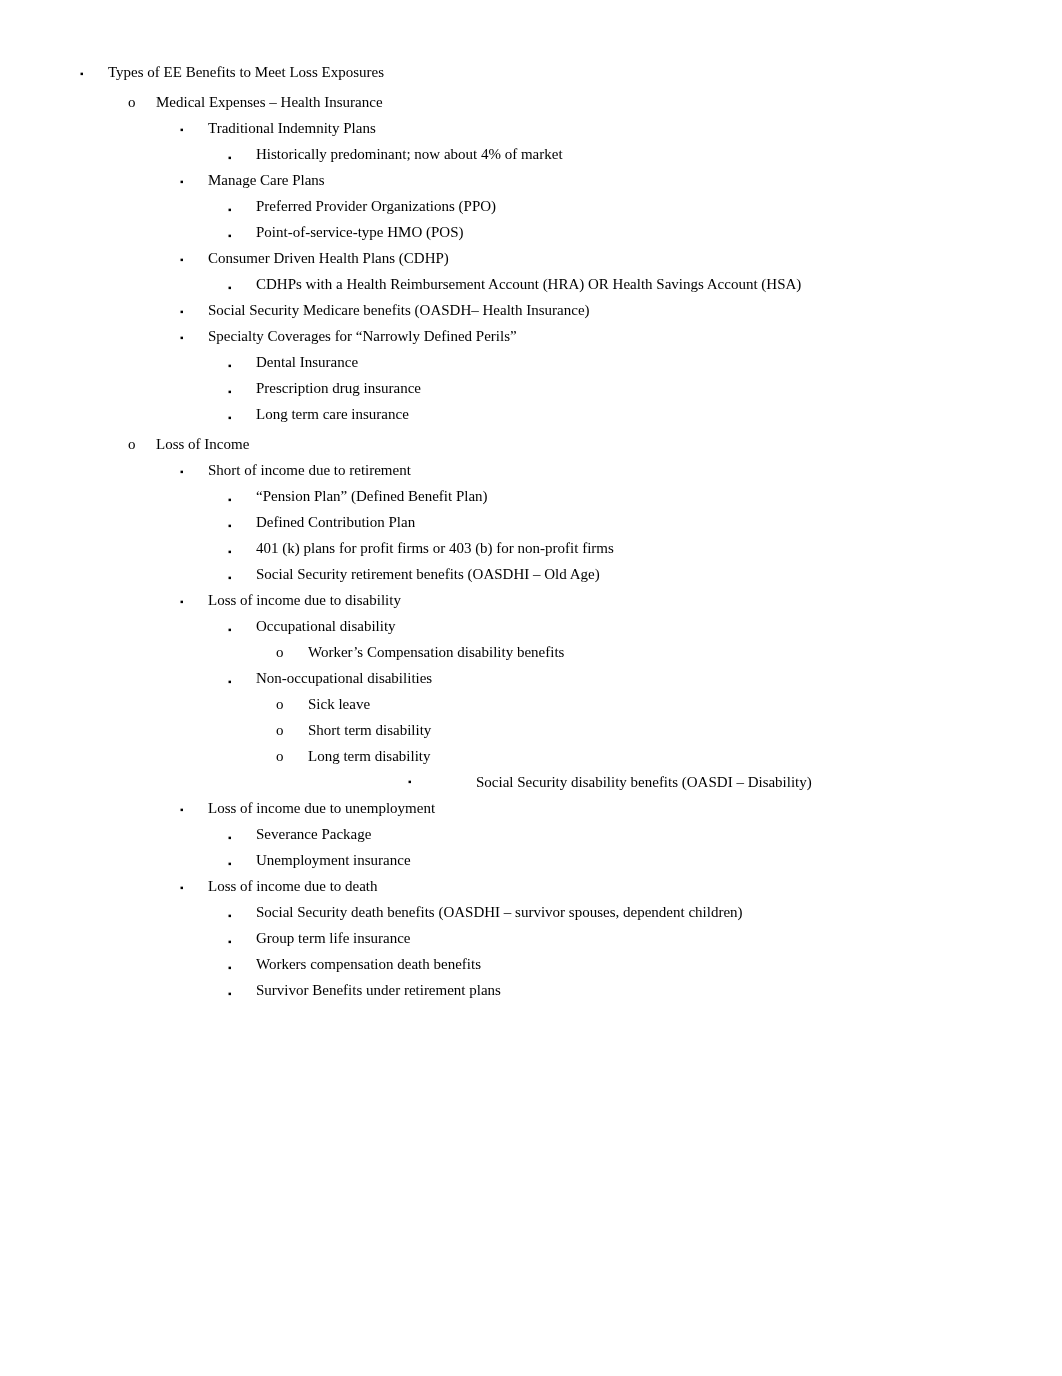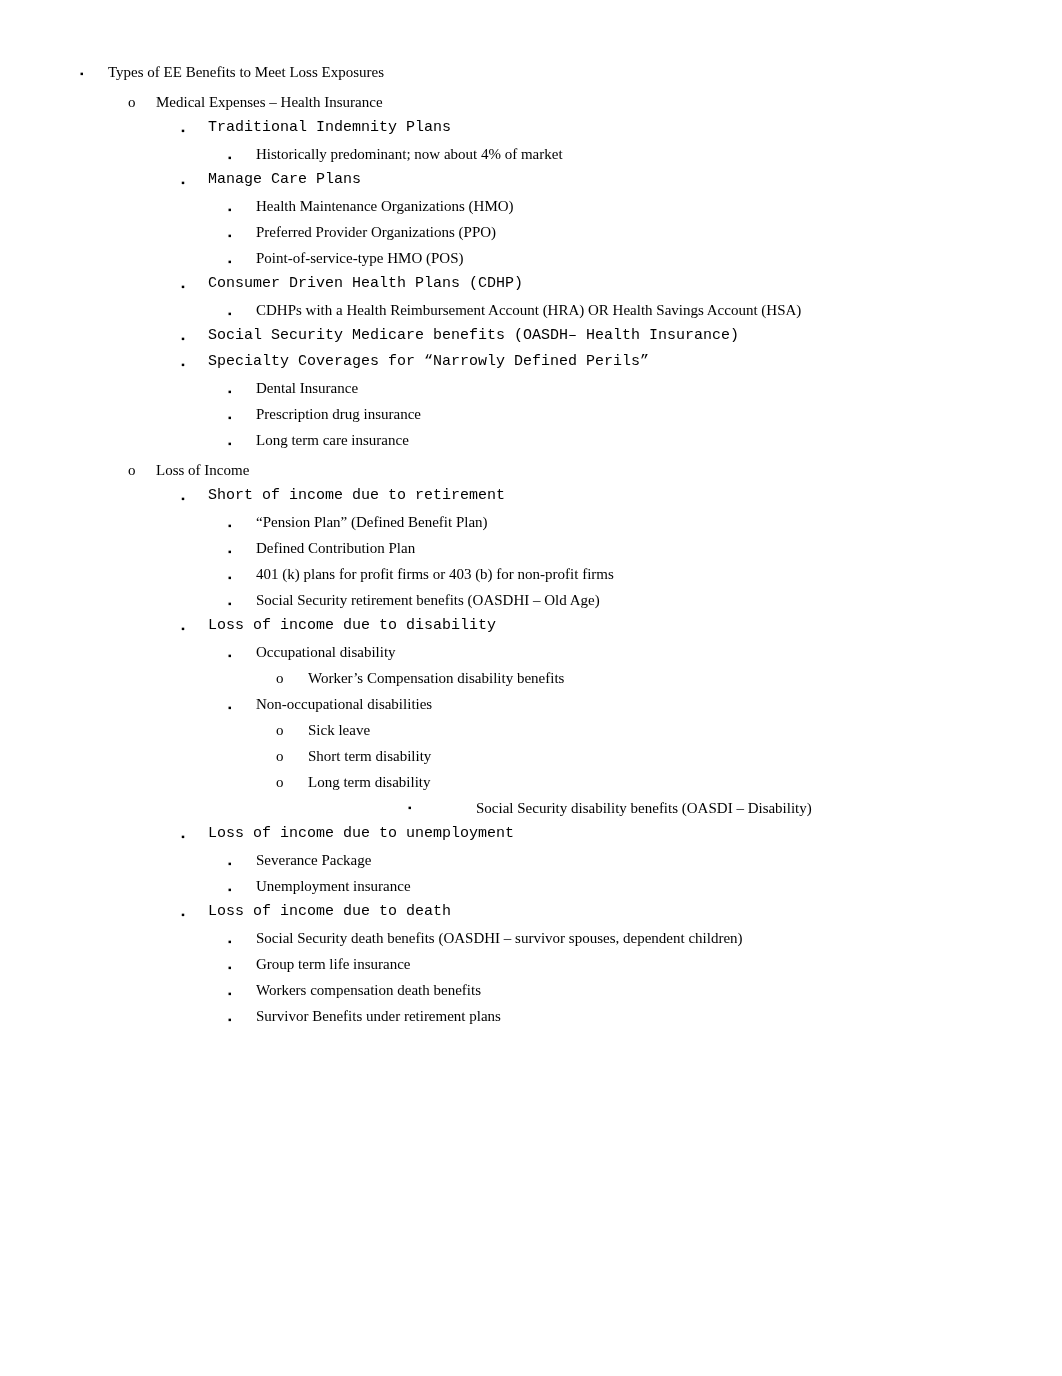--- a/index.html
+++ b/index.html
@@ -40,24 +40,23 @@
       margin-left: 48px;
       margin-bottom: 2px;
     }
     .l2 > .bullet {
       min-width: 28px;
     }
 
     
     .l3 {
       display: flex;
-      align-items: flex-end;
+      align-items: center;
       margin-left: 100px;
       margin-bottom: 2px;
-      font-family: Liberation Mono, monospace;
     }
     .l3 > .bullet {
       min-width: 28px;
       font-size: 10px;
       margin-top: 4px;
     }
 
     
     .l4 {
       display: flex;
@@ -131,24 +130,20 @@
   <div class="l4">
     <span class="bullet sq-bullet"></span>
     <span class="text">Historically predominant; now about 4% of market</span>
   </div>
 
   <div class="l3">
     <span class="bullet sq-bullet"></span>
     <span class="text">Manage Care Plans</span>
   </div>
 
-  <div class="l4">
-    <span class="bullet sq-bullet"></span>
-    <span class="text">Health Maintenance Organizations (HMO)</span>
-  </div>
 
   <div class="l4">
     <span class="bullet sq-bullet"></span>
     <span class="text">Preferred Provider Organizations (PPO)</span>
   </div>
 
   <div class="l4">
     <span class="bullet sq-bullet"></span>
     <span class="text">Point-of-service-type HMO (POS)</span>
   </div>

